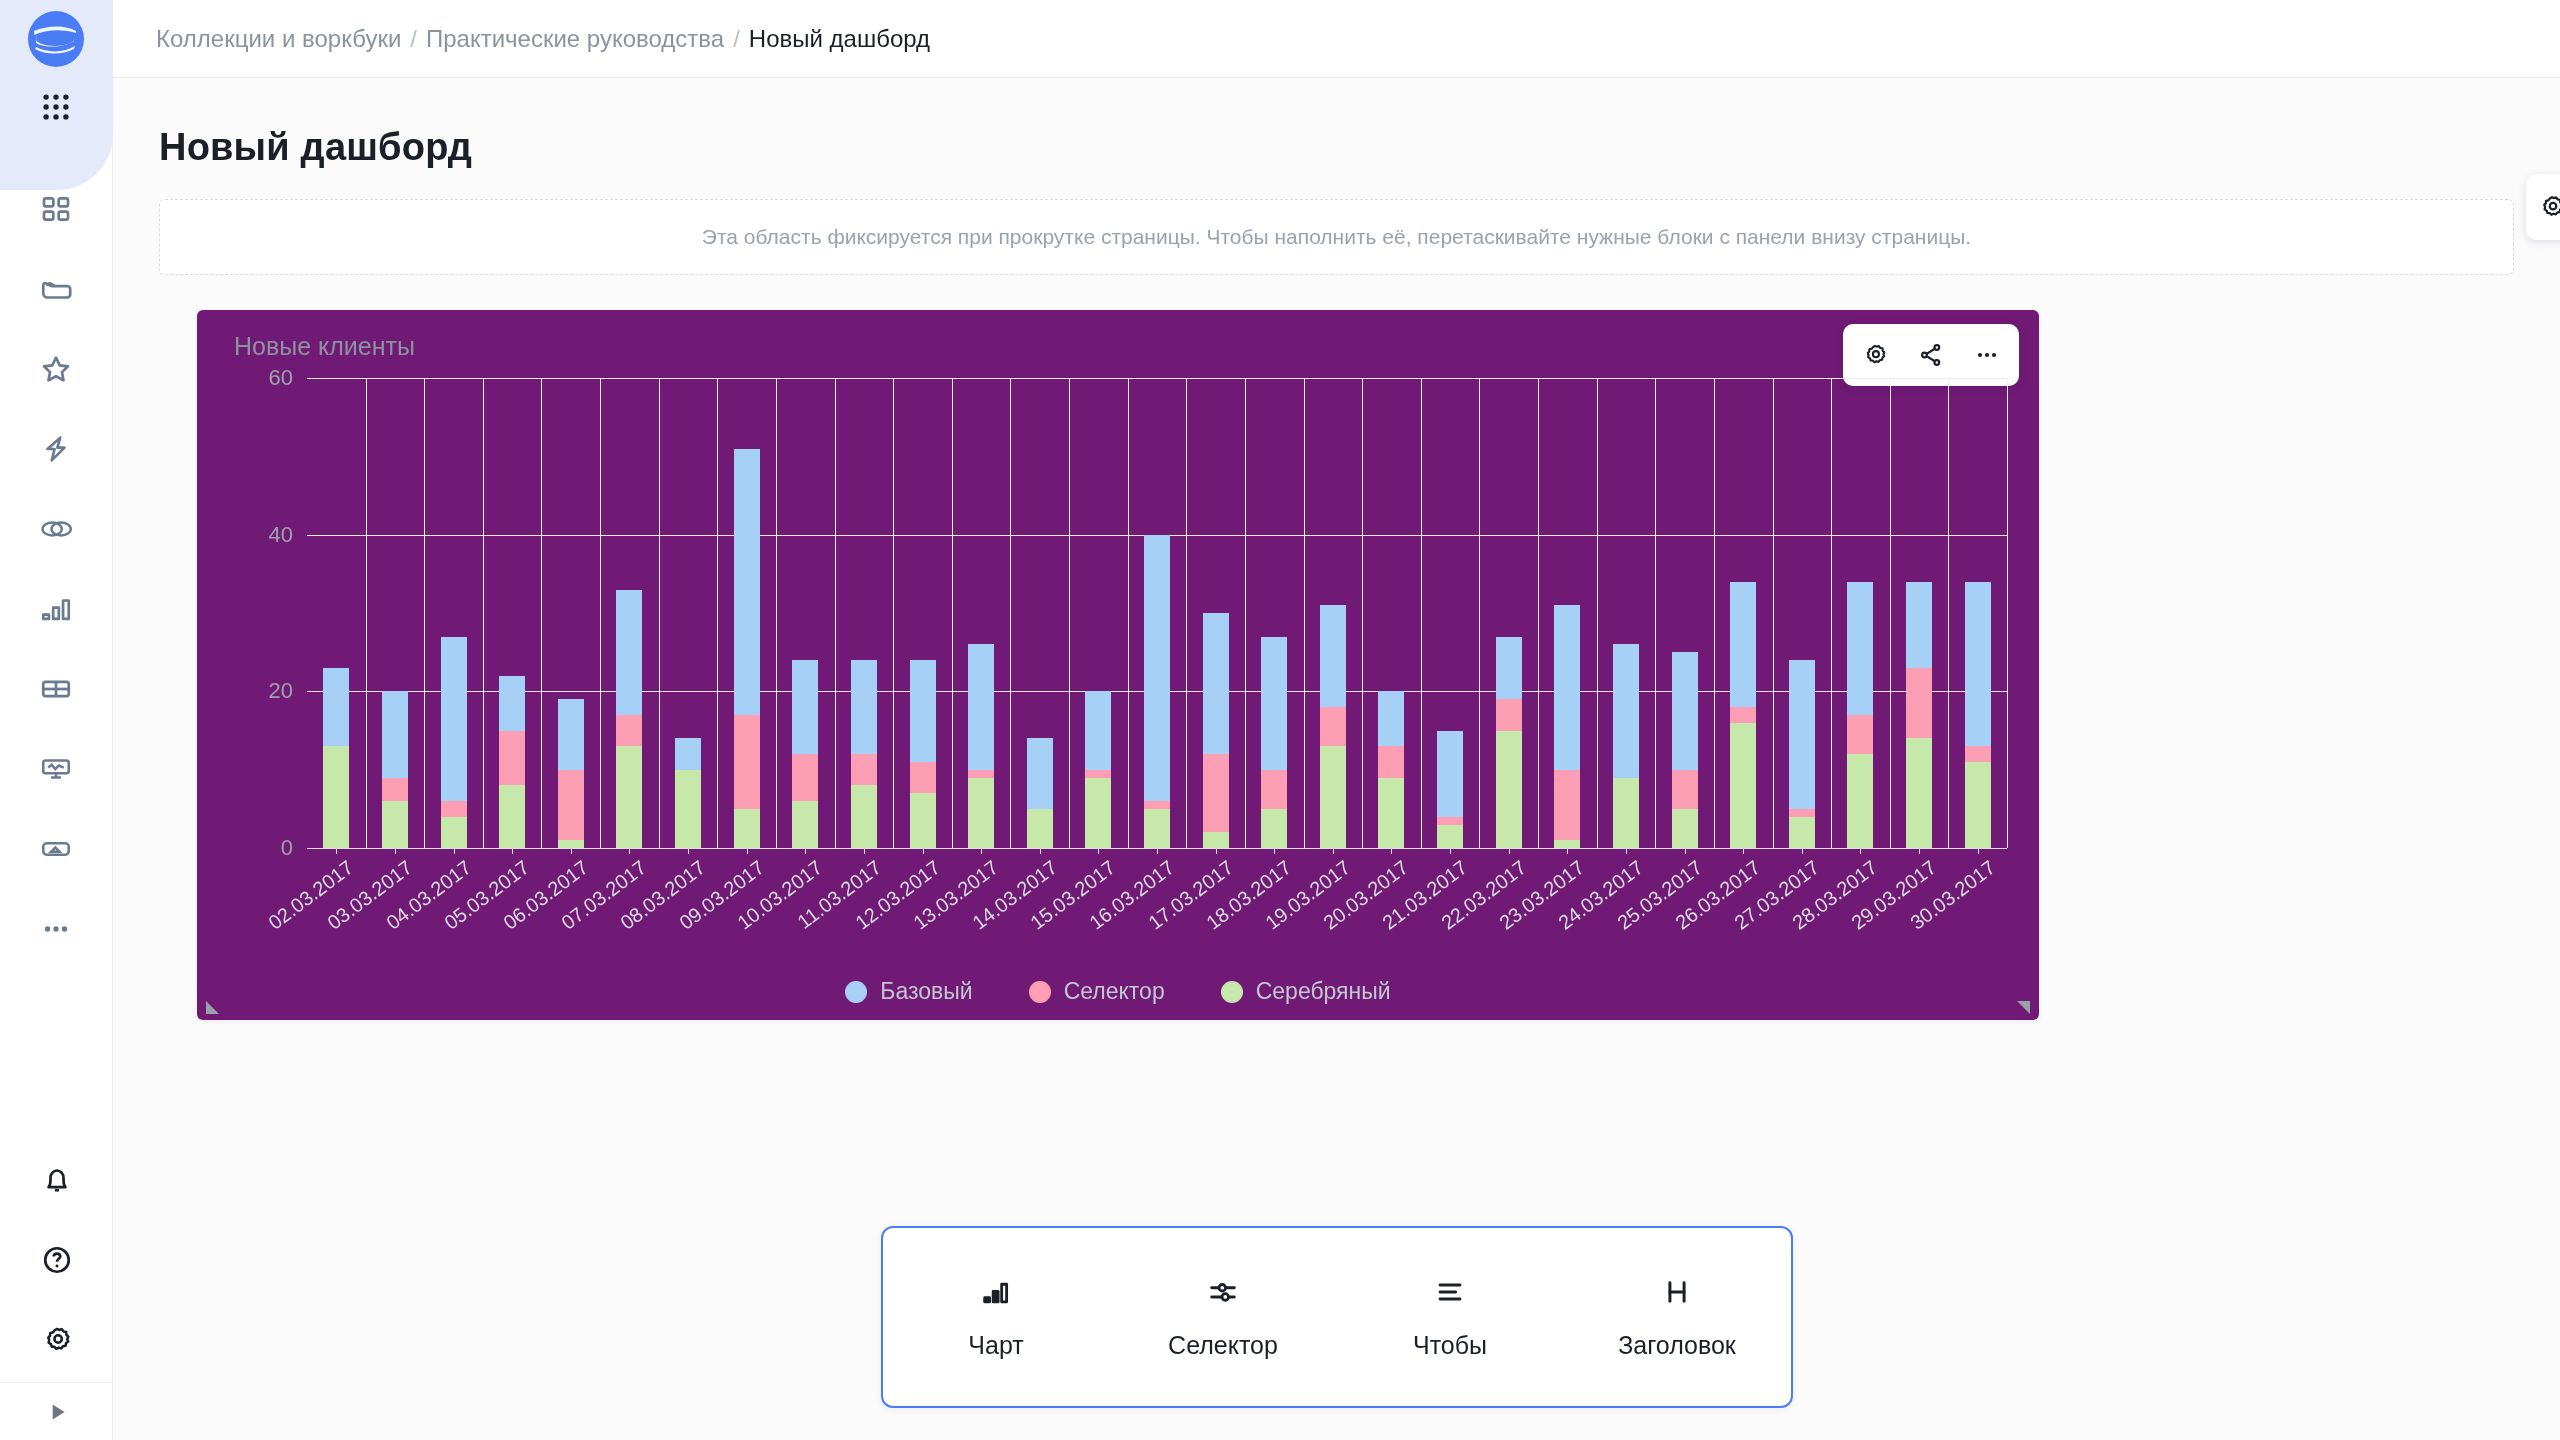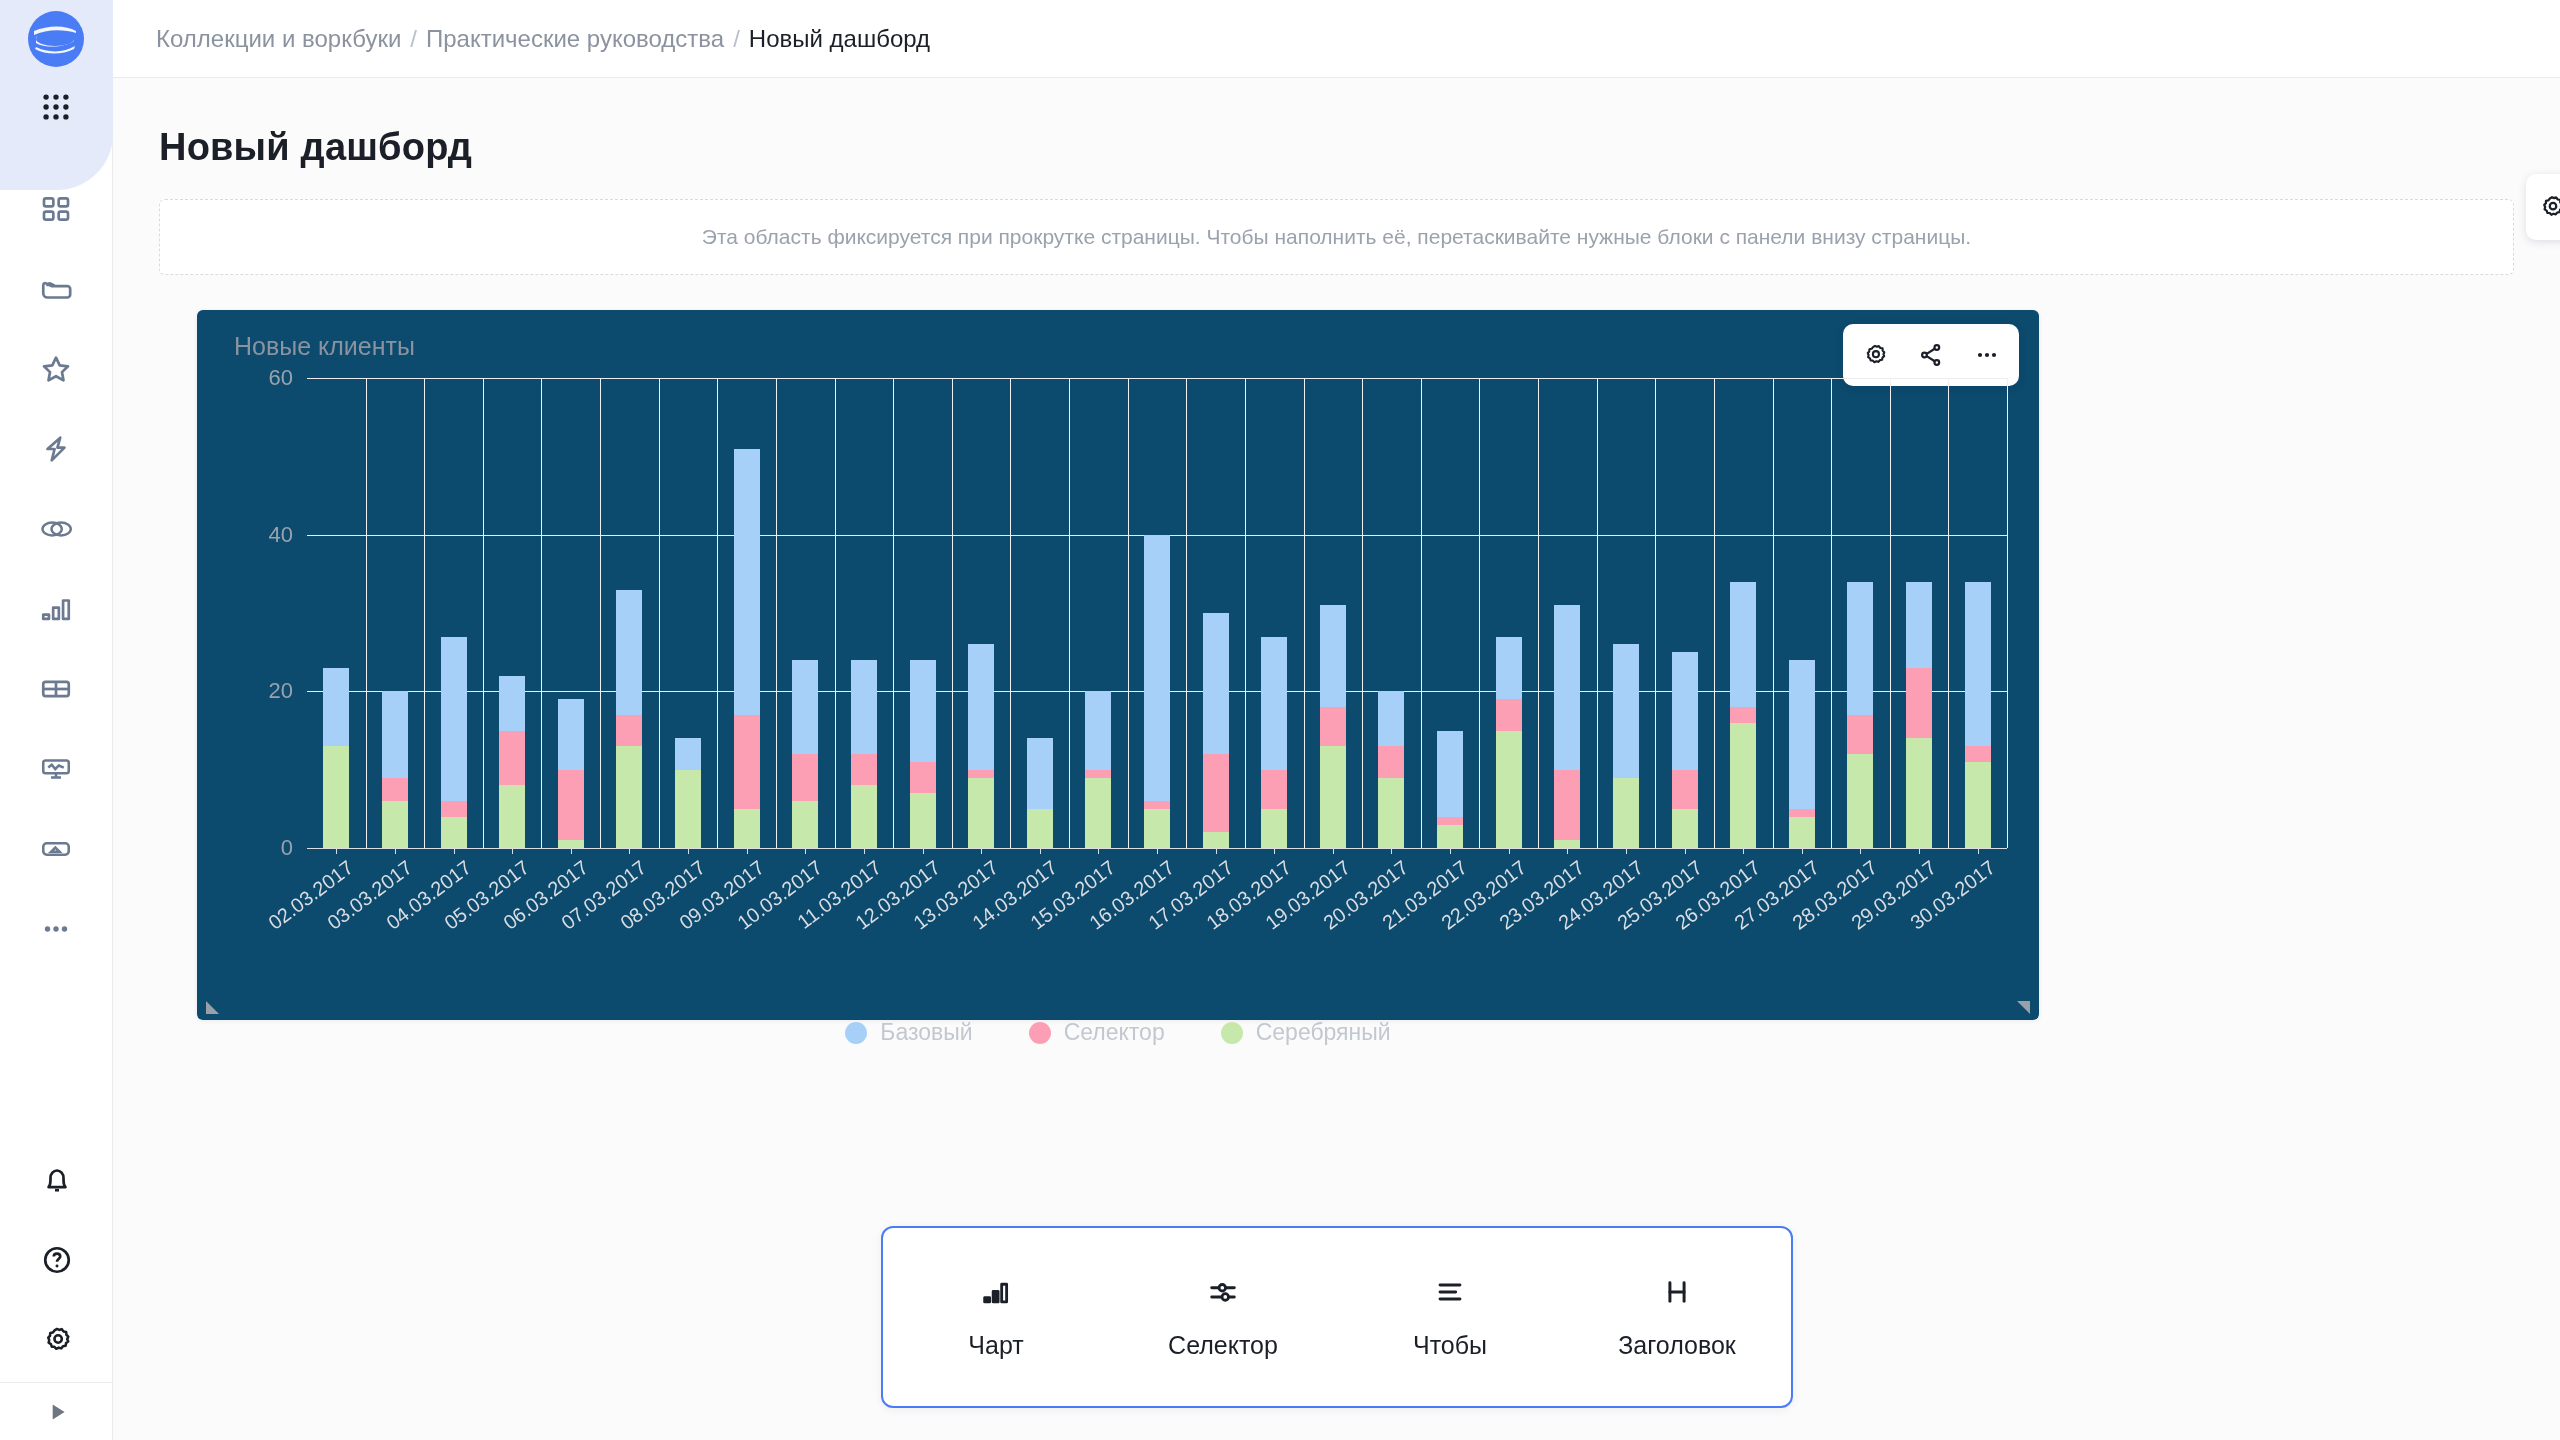--- a/index.html
+++ b/index.html
@@ -113,21 +113,21 @@
     box-shadow: 0 2px 8px rgba(20,30,60,.13);
     display: flex; align-items: center; justify-content: center;
     color: #1b1f27; cursor: pointer;
   }
 
   
   .card-wrap { padding: 18px 46px 0 84px; }
   .card {
     position: relative;
     width: 1842px; height: 710px;
-    background: #0c4a6e;
+    background: #701a75;
     border-radius: 6px;
     box-shadow: 0 1px 5px rgba(25,35,60,.08);
   }
   .card-title {
     position: absolute; left: 37px; top: 22px;
     font-size: 25px; color: #8a939f;
   }
   .card-tools {
     position: absolute; right: 20px; top: 14px;
     height: 62px; padding: 0 6px;
@@ -187,21 +187,21 @@
   .xlabels { position: absolute; left: 110px; top: 478px; width: 1700px; height: 120px; }
   .xlabel {
     position: absolute; top: 0;
     font-size: 20px; color: #dadde2;
     transform-origin: left top;
     transform: rotate(-37deg) translate(-100%, 0);
     white-space: nowrap;
   }
   .legend {
     position: absolute; left: 0; top: 600px; width: 1842px;
-    display: flex; align-items: center; justify-content: center; gap: 56px; margin-top: 41px;
+    display: flex; align-items: center; justify-content: center; gap: 56px;
   }
   .legend-item { display: flex; align-items: center; gap: 13px; cursor: pointer; }
   .legend-dot { width: 22px; height: 22px; border-radius: 50%; }
   .legend-label { font-size: 23px; color: #c3c8d0; }
 
   
   .widget-bar {
     position: absolute; left: 50%; transform: translateX(-50%);
     bottom: 32px;
     width: 912px; height: 182px;

